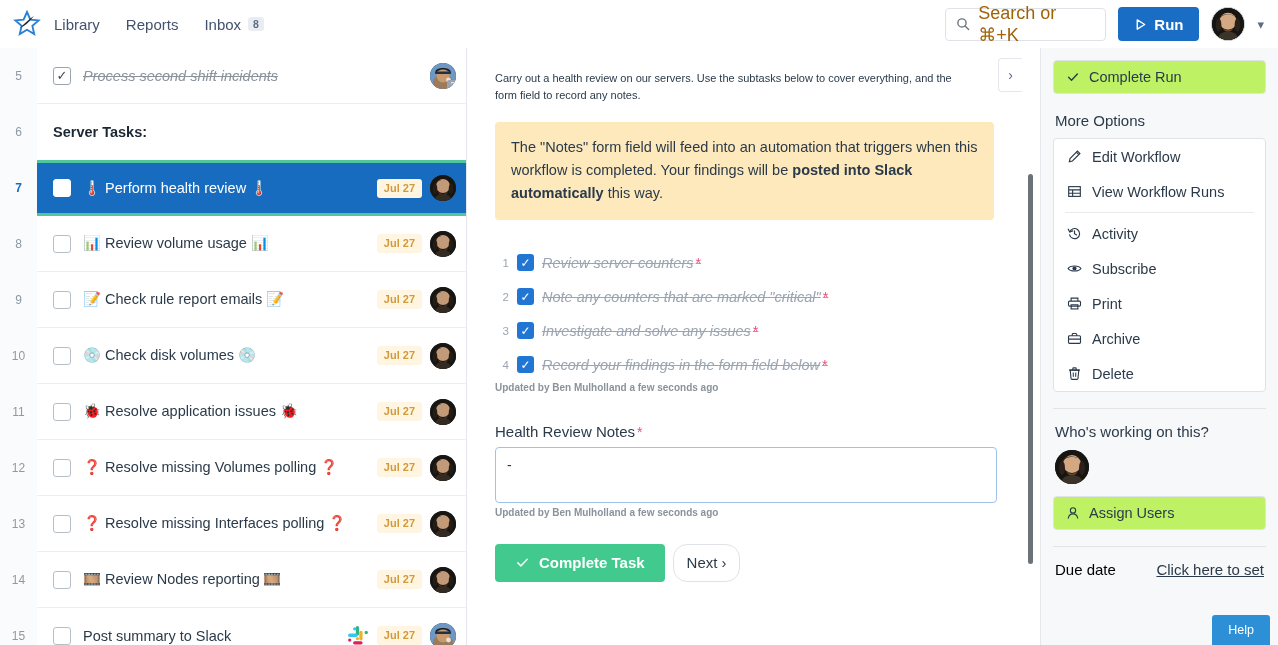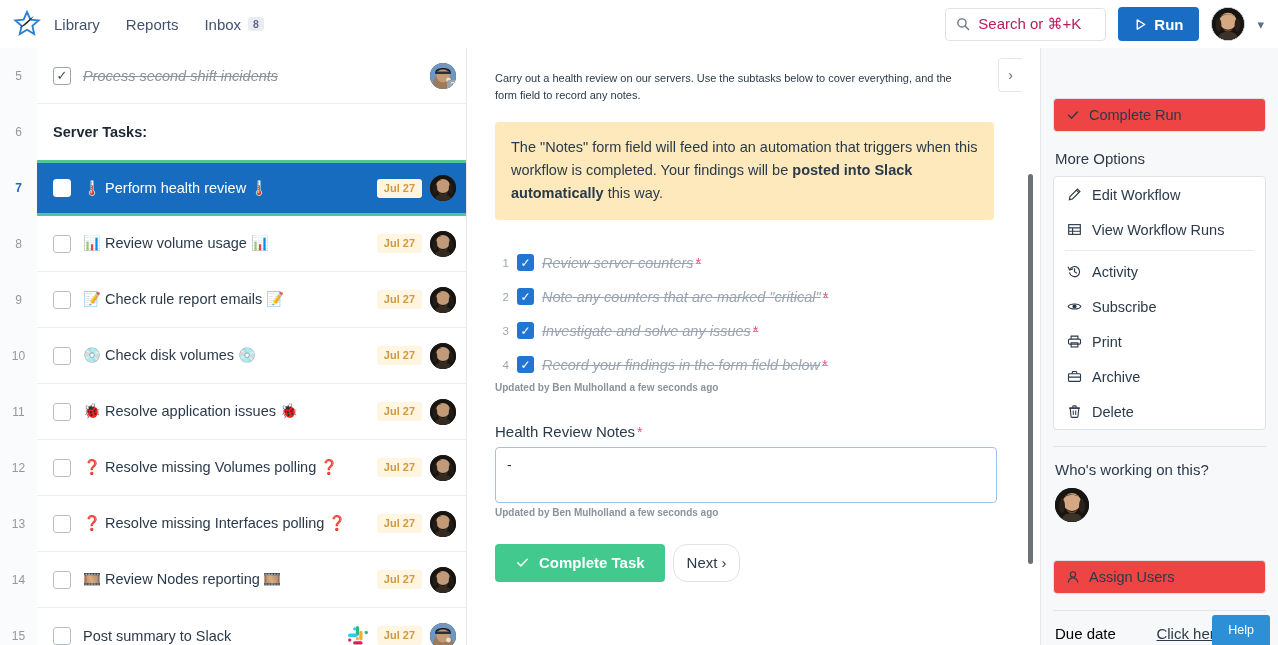--- a/index.html
+++ b/index.html
@@ -29,21 +29,21 @@
   .badge {
     background: #e9edf2; color: #5e6c84; font-size: 10.5px;
     border-radius: 3px; padding: 2px 5px; line-height: 1; font-weight: 600;
   }
   .nav-right { margin-left: auto; display: flex; align-items: center; gap: 12px; }
   .searchbox {
     width: 161px; height: 33px; border: 1px solid #dfe3e8; border-radius: 4px;
     display: flex; align-items: center; gap: 8px; padding: 0 10px;
     background: #fff;
   }
-  .searchbox .ph { font-size: 15px; color: #be185d; }
+  .searchbox .ph { font-size: 18px; color: #a16207; }
   .run-btn {
     background: #1a6dc4; color: #fff; border: none; border-radius: 4px;
     height: 34px; padding: 0 16px; font-size: 15px; font-weight: 700;
     display: flex; align-items: center; gap: 7px; cursor: pointer;
     font-family: "Liberation Sans", sans-serif;
   }
   .avatar {
     width: 34px; height: 34px; border-radius: 50%;
     background: #2b2b2b; overflow: hidden; position: relative;
     border: 1px solid #cfd6de;
@@ -166,24 +166,24 @@
     background: #6b7278; border-radius: 3px;
   }
 
   
   .right {
     width: 238px; min-width: 238px; background: #f7f8f9;
     border-left: 1px solid #e4e7eb; padding: 12px 12px 0 12px;
     position: relative; overflow: hidden;
   }
   .panel-btn {
-    background: #ef4444; border: 1px solid #dfe3e8; border-radius: 4px;
+    background: #bef264; border: 1px solid #dfe3e8; border-radius: 4px;
     height: 34px; display: flex; align-items: center; gap: 9px;
     padding: 0 12px; font-size: 14.5px; color: #2b3a4a; cursor: pointer;
-    width: 100%; font-family: "Liberation Sans", sans-serif; margin-top: 38px;
+    width: 100%; font-family: "Liberation Sans", sans-serif;
   }
   .panel-title { font-size: 15px; color: #2b3a4a; margin: 18px 0 9px 2px; }
   .menu-card {
     background: #fff; border: 1px solid #dfe3e8; border-radius: 4px;
     overflow: hidden;
   }
   .menu-item {
     display: flex; align-items: center; gap: 10px; height: 35px;
     padding: 0 13px; font-size: 14.5px; color: #2b3a4a; cursor: pointer;
   }

